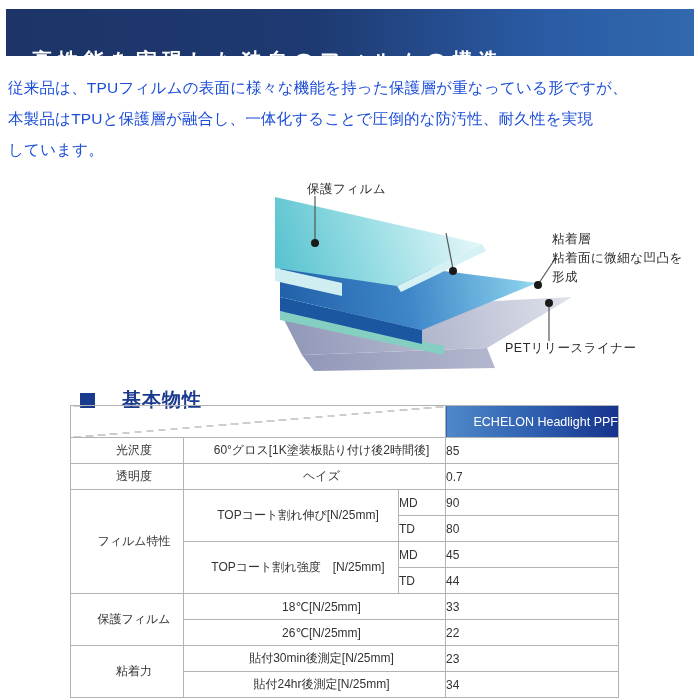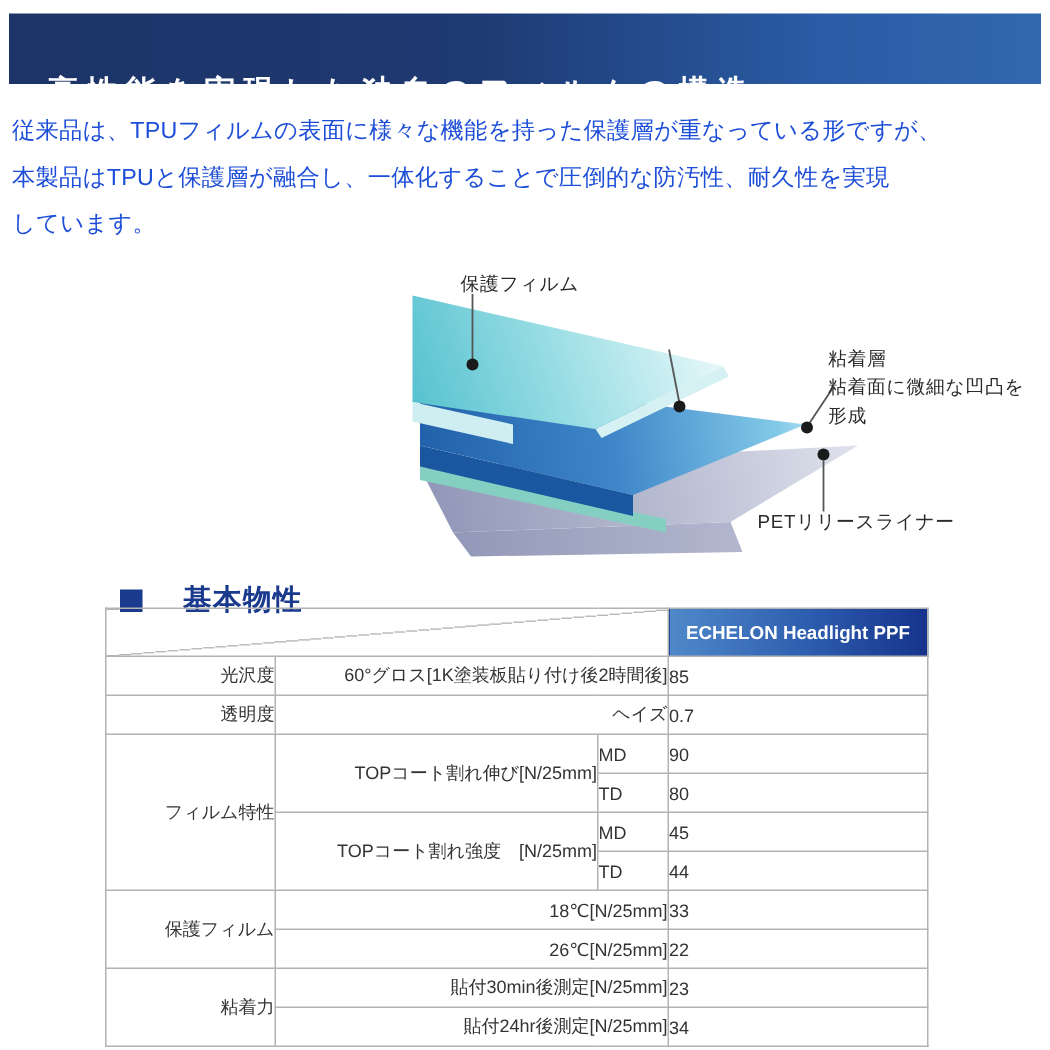--- a/index.html
+++ b/index.html
@@ -38,30 +38,30 @@
   .dlabel.l4{left:493px;top:164px;}
   
   .section-title{position:absolute;left:80px;top:389px;height:22px;display:flex;align-items:center;gap:20px;}
   .sq{width:15px;height:15px;background:#1a3a8e;display:inline-block;margin-right:7px;}
   .section-title .txt{font-size:19px;font-weight:bold;color:#1a3a8e;letter-spacing:1px;}
   
   .spec{position:absolute;left:70px;top:405px;}
   table{border-collapse:collapse;table-layout:fixed;width:548px;}
   col.c1{width:113px;}col.c2{width:215px;}col.c3{width:47px;}col.c4{width:173px;}
   td{border:1px solid #b3b3b3;font-size:12px;color:#333;height:25px;padding:0;}
-  td.cat,td.desc{padding-left:14px;text-align:right;}
+  td.cat,td.desc{padding-left:14px;text-align:center;}
   td.dir,td.val{}
   tr.hdr td{height:31px;}
   td.diag{
     border-right:1px solid #b3b3b3;
     background:linear-gradient(to bottom right,transparent 49.5%,#9a9a9a 49.5%,#9a9a9a 50.5%,transparent 50.5%);
   }
   td.prod{
     background:linear-gradient(90deg,#4f89c9 0%,#2c5cae 55%,#16338c 100%);
-    color:#ffffff;font-weight:bold;font-size:12.5px;text-align:center;margin-left:44px;
+    color:#ffffff;font-weight:normal;font-size:12.5px;text-align:right;margin-left:44px;
   }
 </style>
 </head>
 <body>
 
 <div class="banner">
   <div class="banner-title">高性能を実現した独自のフィルムの構造</div>
 </div>
 
 <div class="intro">従来品は、TPUフィルムの表面に様々な機能を持った保護層が重なっている形ですが、

